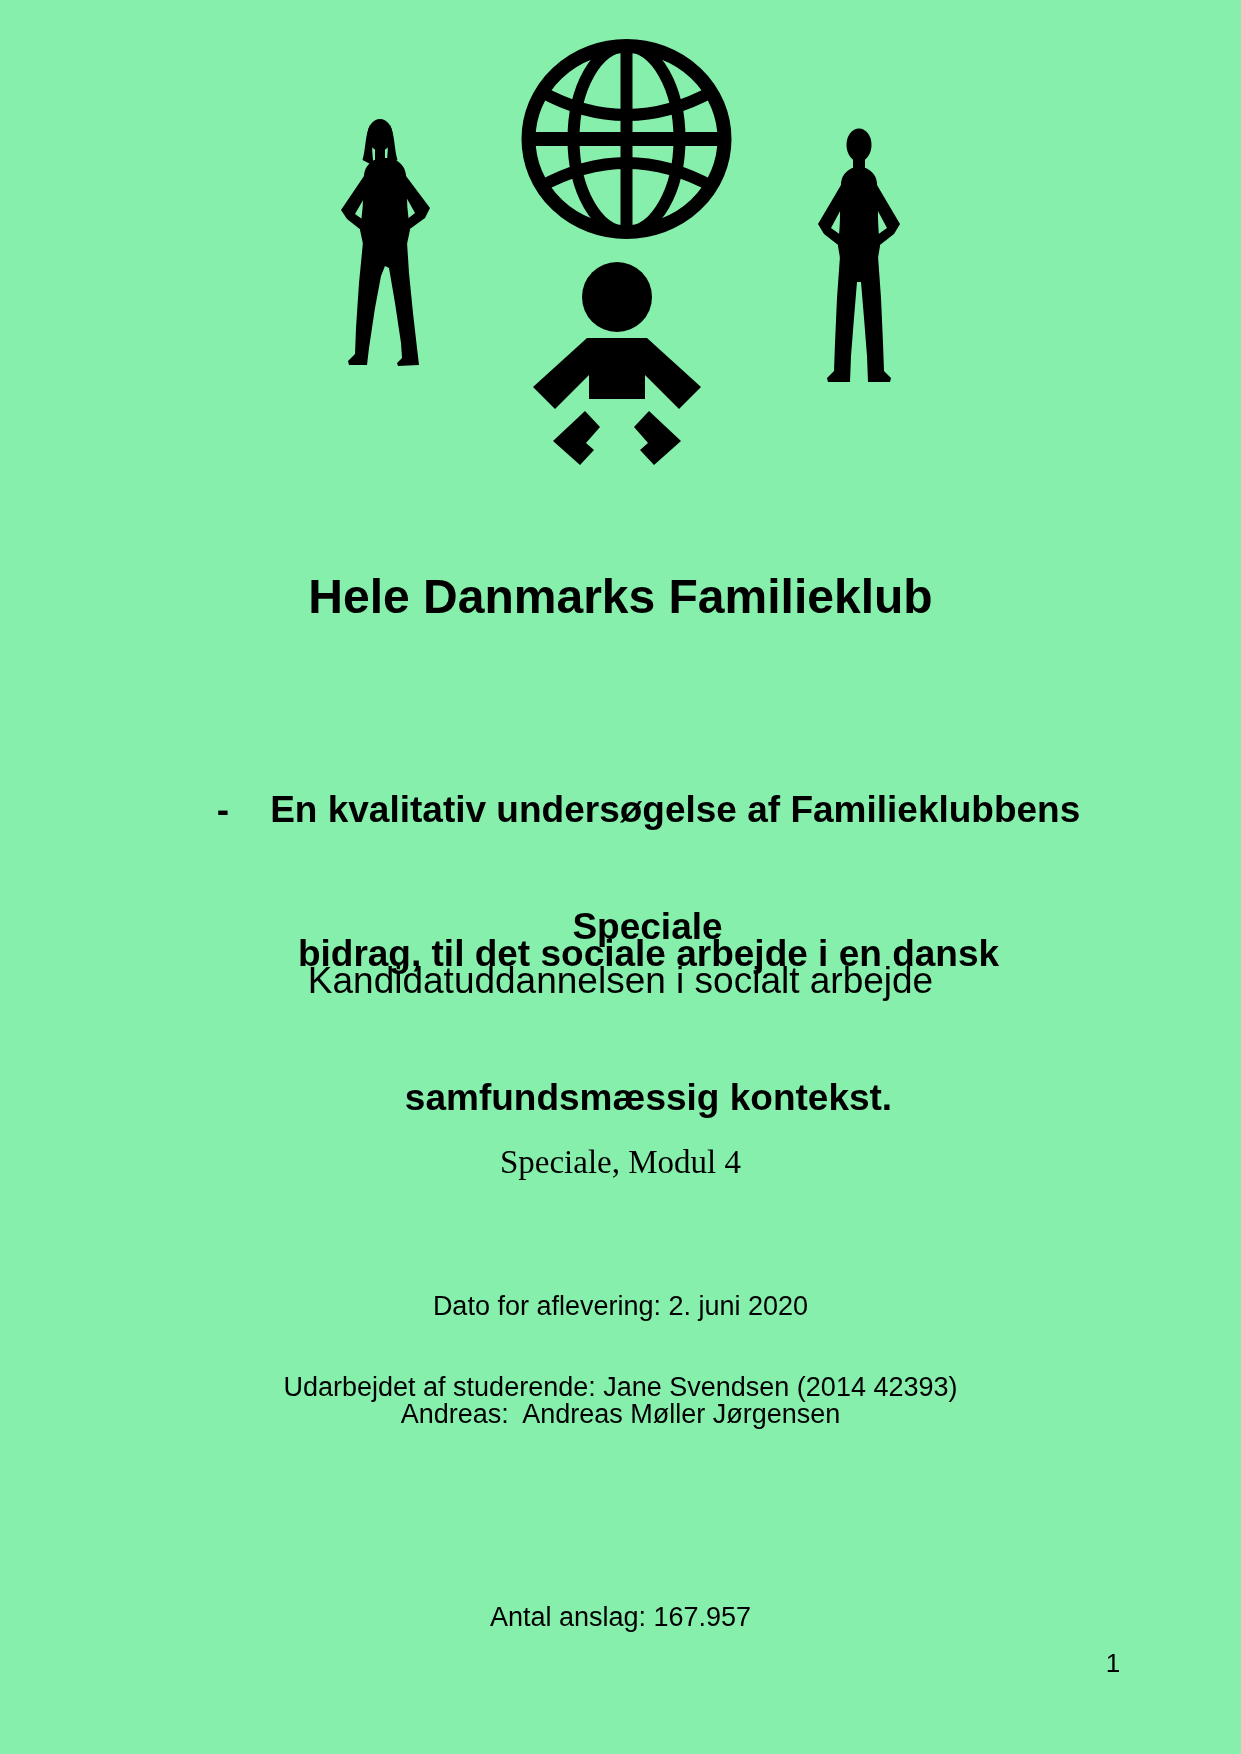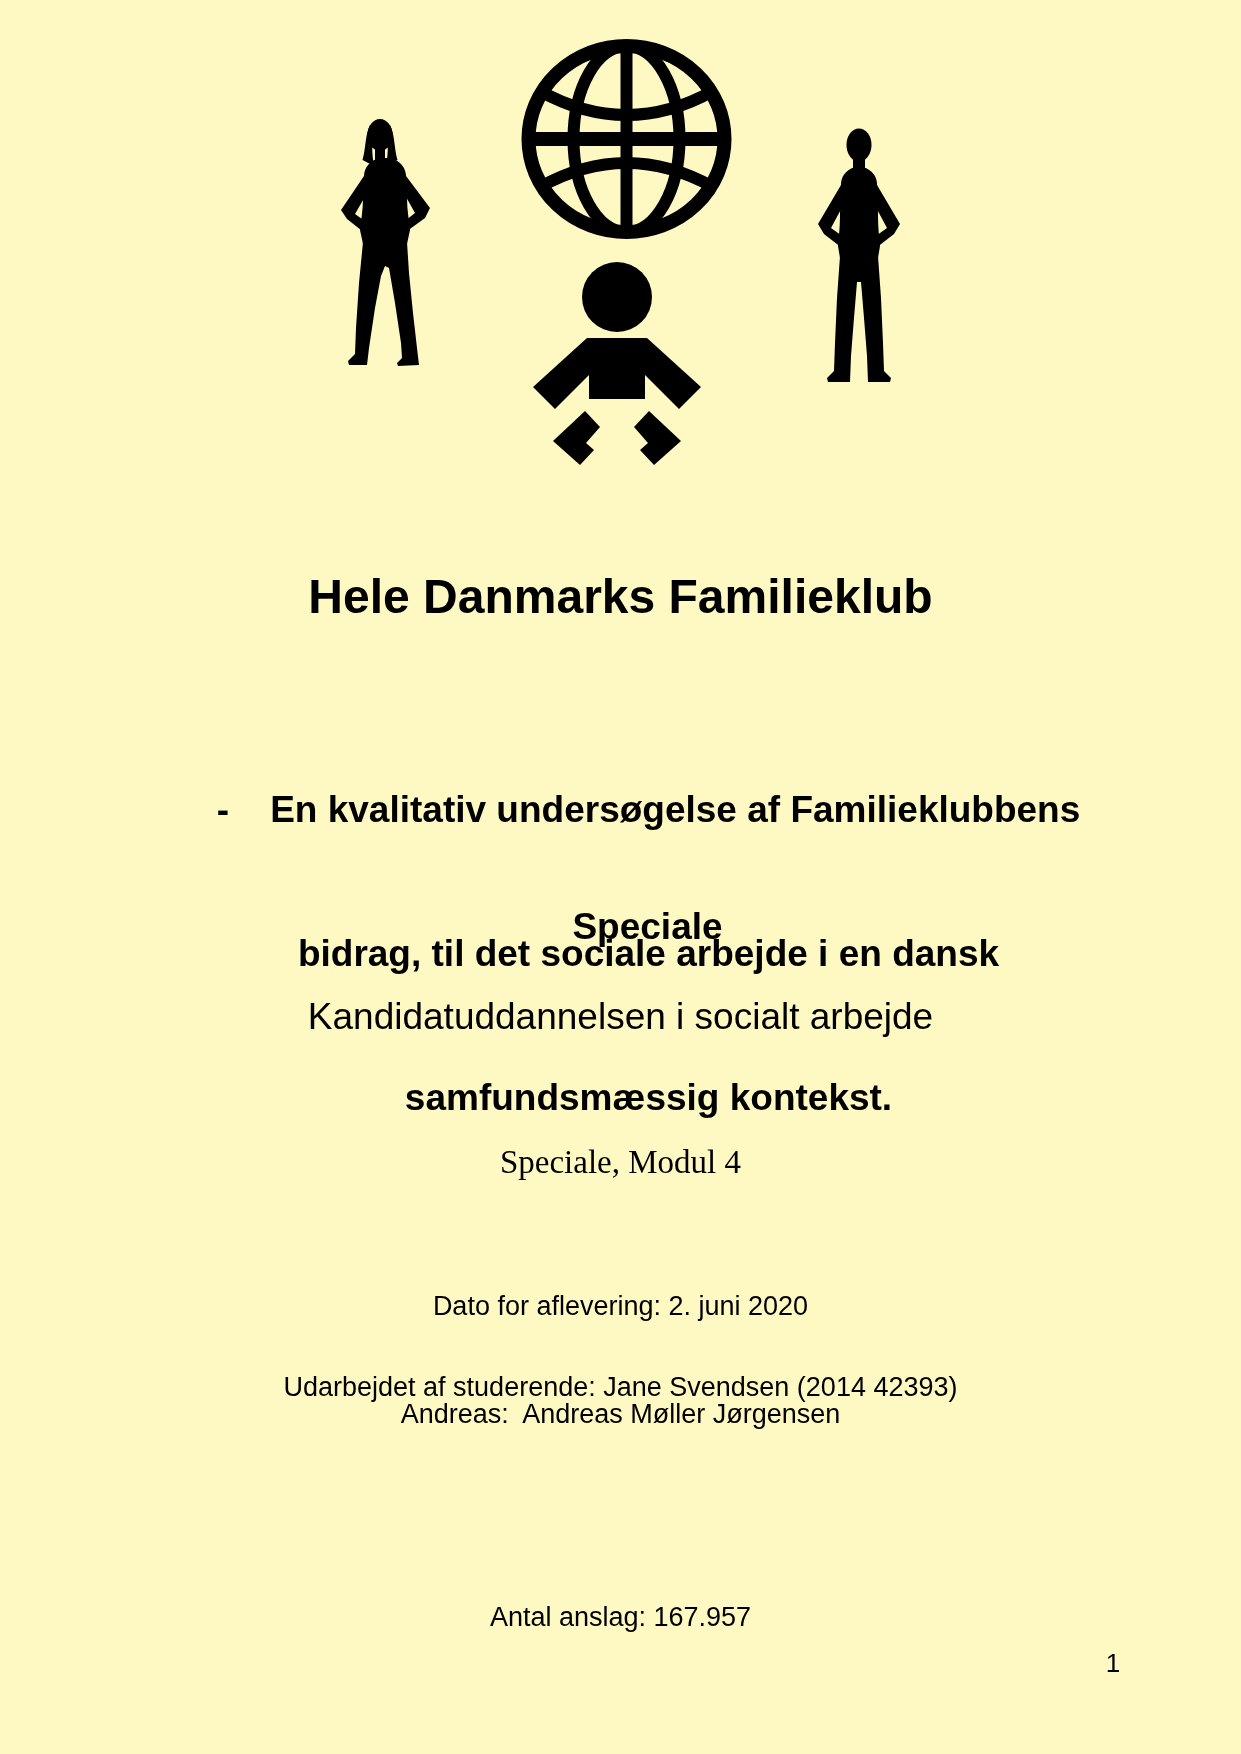--- a/index.html
+++ b/index.html
@@ -1,40 +1,40 @@
 <!DOCTYPE html>
 <html><head>
 <meta charset="utf-8">
 <style>
   html,body { margin:0; padding:0; background:#e8e8e8; }
   .page {
     position: relative;
     width: 1241px;
     height: 1754px;
     margin: 0 auto;
-    background: #fef9c3;
+    background: #86efac;
     color: #000000;
     font-family: "Liberation Sans", sans-serif;
     overflow: hidden;
   }
   .abs { position: absolute; }
   .centered { left: 0; width: 1241px; text-align: center; }
   .g { position: absolute; }
   .g svg { display: block; width: 100%; height: 100%; }
   .ink { fill:#000000; }
   .doc-title {
     top: 570px; font-size: 48px; font-weight: bold; line-height: 54px;
   }
   .subtitle {
     top: 690px; font-size: 37px; font-weight: bold; line-height: 48px;
     white-space: pre-wrap;
     padding-left: 28px;
   }
   .speciale { top: 906px; font-size: 37px; font-weight: bold; margin-left: 27px; }
-  .programme { top: 996px; font-size: 37px; font-weight: normal; }
+  .programme { top: 960px; font-size: 37px; font-weight: normal; }
   .module { top: 1144px; font-size: 33px; font-family: Liberation Serif, serif; }
   .meta { top: 1216px; font-size: 27px; line-height: 36px; white-space: pre-wrap; }
   .author { top: 1372px; font-size: 27px; }
   .char-count { top: 1602px; font-size: 27px; }
   .page-number {
     top: 1648px; left: 1078px; width: 70px;
     font-size: 26px; text-align: center;
   }
 </style>
 </head>

